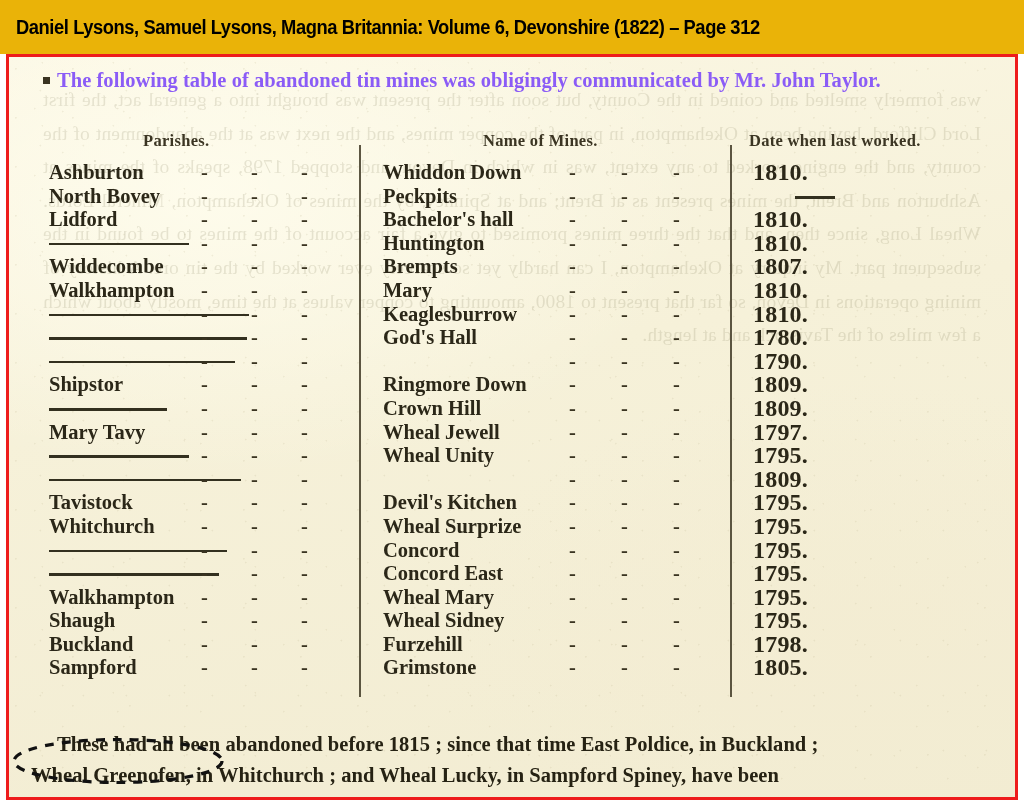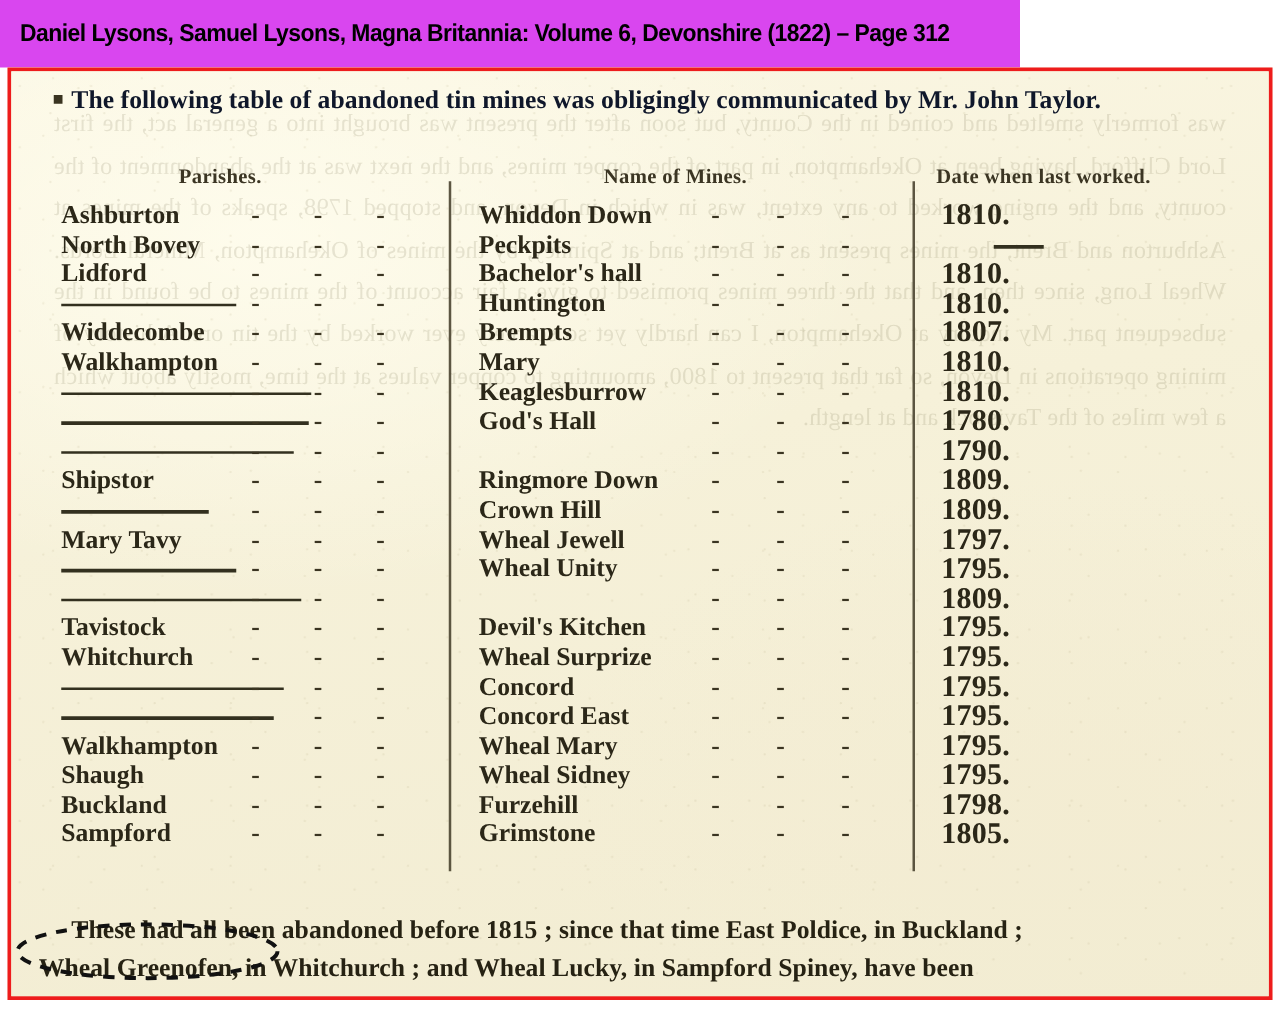--- a/index.html
+++ b/index.html
@@ -13,23 +13,23 @@
     height: 808px;
     overflow: hidden;
     font-family: "Liberation Serif", "DejaVu Serif", serif;
     position: relative;
   }
 
   
   #caption-bar {
     position: absolute;
     left: 0; top: 0;
-    width: 816px;
+    width: 1024px;
     height: 54px;
-    background: #d946ef;
+    background: #eab308;
     display: flex;
     align-items: center;
   }
   #caption-text {
     font-family: "Liberation Sans", "DejaVu Sans", sans-serif;
     font-size: 19.5px;
     font-weight: 700;
     color: #000000;
     letter-spacing: -0.45px;
     transform: scaleX(0.94);
@@ -97,21 +97,21 @@
 
   
   #intro {
     position: absolute;
     left: 22px;
     top: 10px;
     width: 968px;
     font-size: 20.5px;
     line-height: 27px;
     font-weight: 700;
-    color: #0f172a;
+    color: #8b5cf6;
     text-align: justify;
     letter-spacing: 0.05px;
   }
   #intro .footnote-mark {
     display: inline-block;
     width: 7px;
     height: 7px;
     background: #3a3421;
     vertical-align: 3px;
     margin: 0 7px 0 12px;

